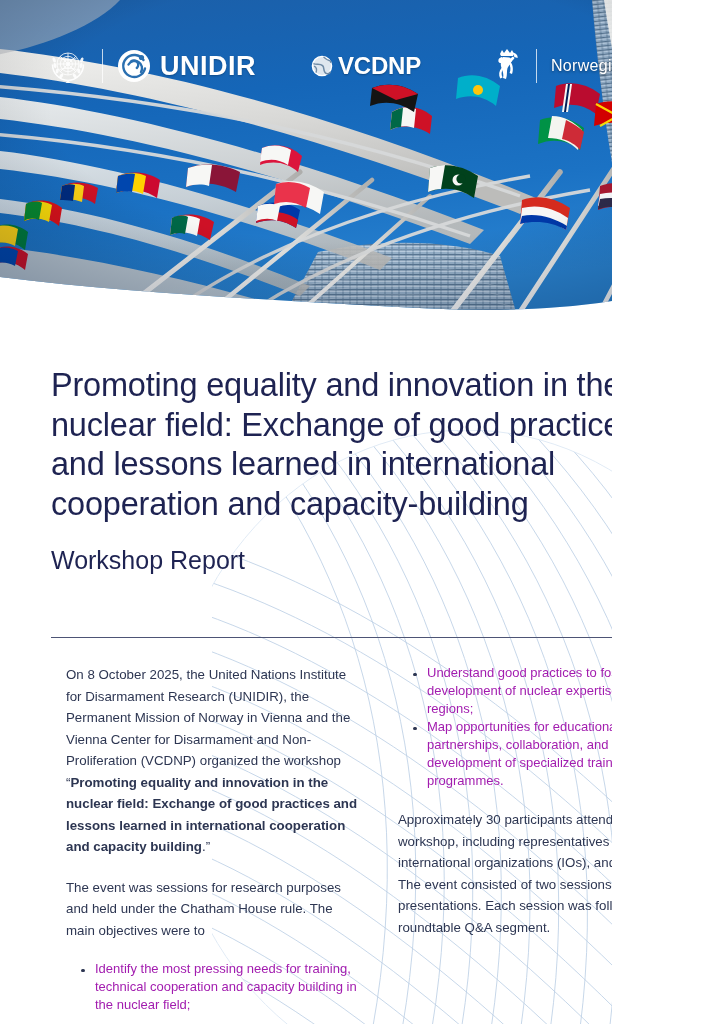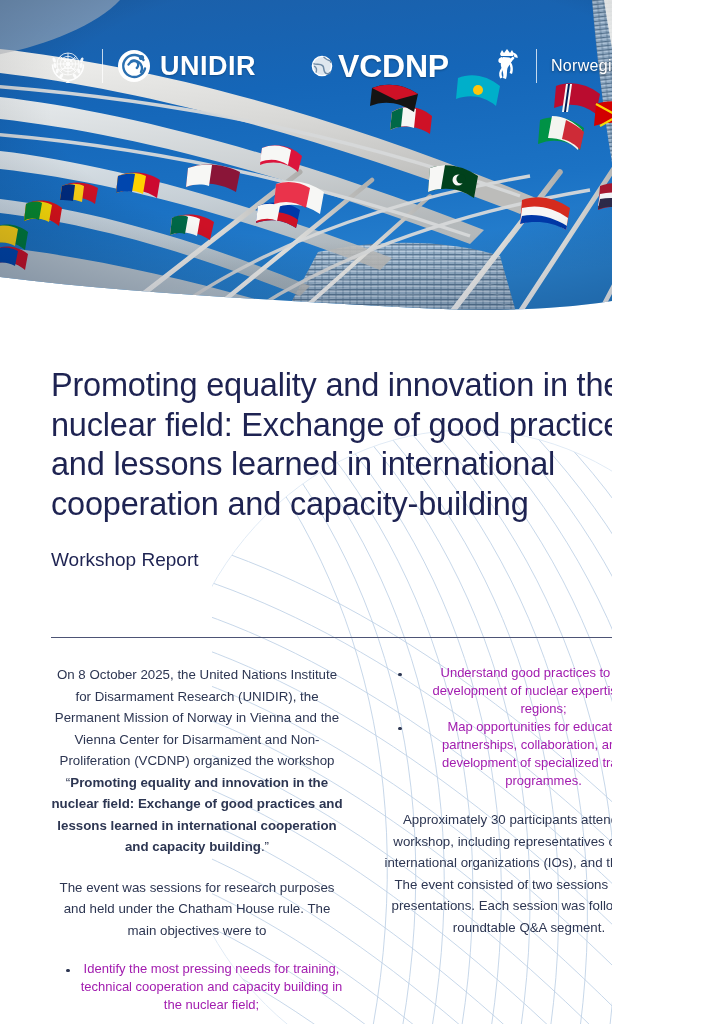--- a/index.html
+++ b/index.html
@@ -72,21 +72,21 @@
     color: #ffffff;
     font-size: 27px;
     font-weight: bold;
     letter-spacing: 0.5px;
     line-height: 1;
     margin-left: 9px;
     text-shadow: 0 1px 2px rgba(0,0,0,0.25);
   }
   .vcdnp-word {
     color: #ffffff;
-    font-size: 32px;
+    font-size: 24px;
     font-weight: bold;
     letter-spacing: -0.2px;
     line-height: 1;
     margin-left: 5px;
     text-shadow: 0 1px 2px rgba(0,0,0,0.3);
   }
   .norway-word {
     color: #ffffff;
     font-size: 16px;
     font-weight: normal;
@@ -105,47 +105,46 @@
   }
   .doc-title {
     color: #1e2352;
     font-size: 32.5px;
     font-weight: normal;
     line-height: 39.5px;
     letter-spacing: -0.2px;
   }
   .doc-subtitle {
     color: #1e2352;
-    font-size: 19px;
+    font-size: 25px;
     font-weight: normal;
     line-height: 24px;
     margin-top: 24px;
     letter-spacing: 0px;
   }
 
   .divider {
     position: absolute;
     left: 51px;
     top: 637px;
     width: 623px;
     height: 1.4px;
     background: #4d5475;
     z-index: 5;
   }
 
   
   .columns {
     position: absolute;
-    left: 51px;
+    left: 66px;
     top: 664px;
     width: 624px;
     z-index: 5;
     display: flex;
     gap: 40px;
-    text-align: center;
   }
   .col { width: 292px; }
 
   .body-p {
     color: #2d3652;
     font-size: 13.3px;
     line-height: 21.5px;
     margin-bottom: 19px;
   }
   .body-p:last-child { margin-bottom: 16px; }

